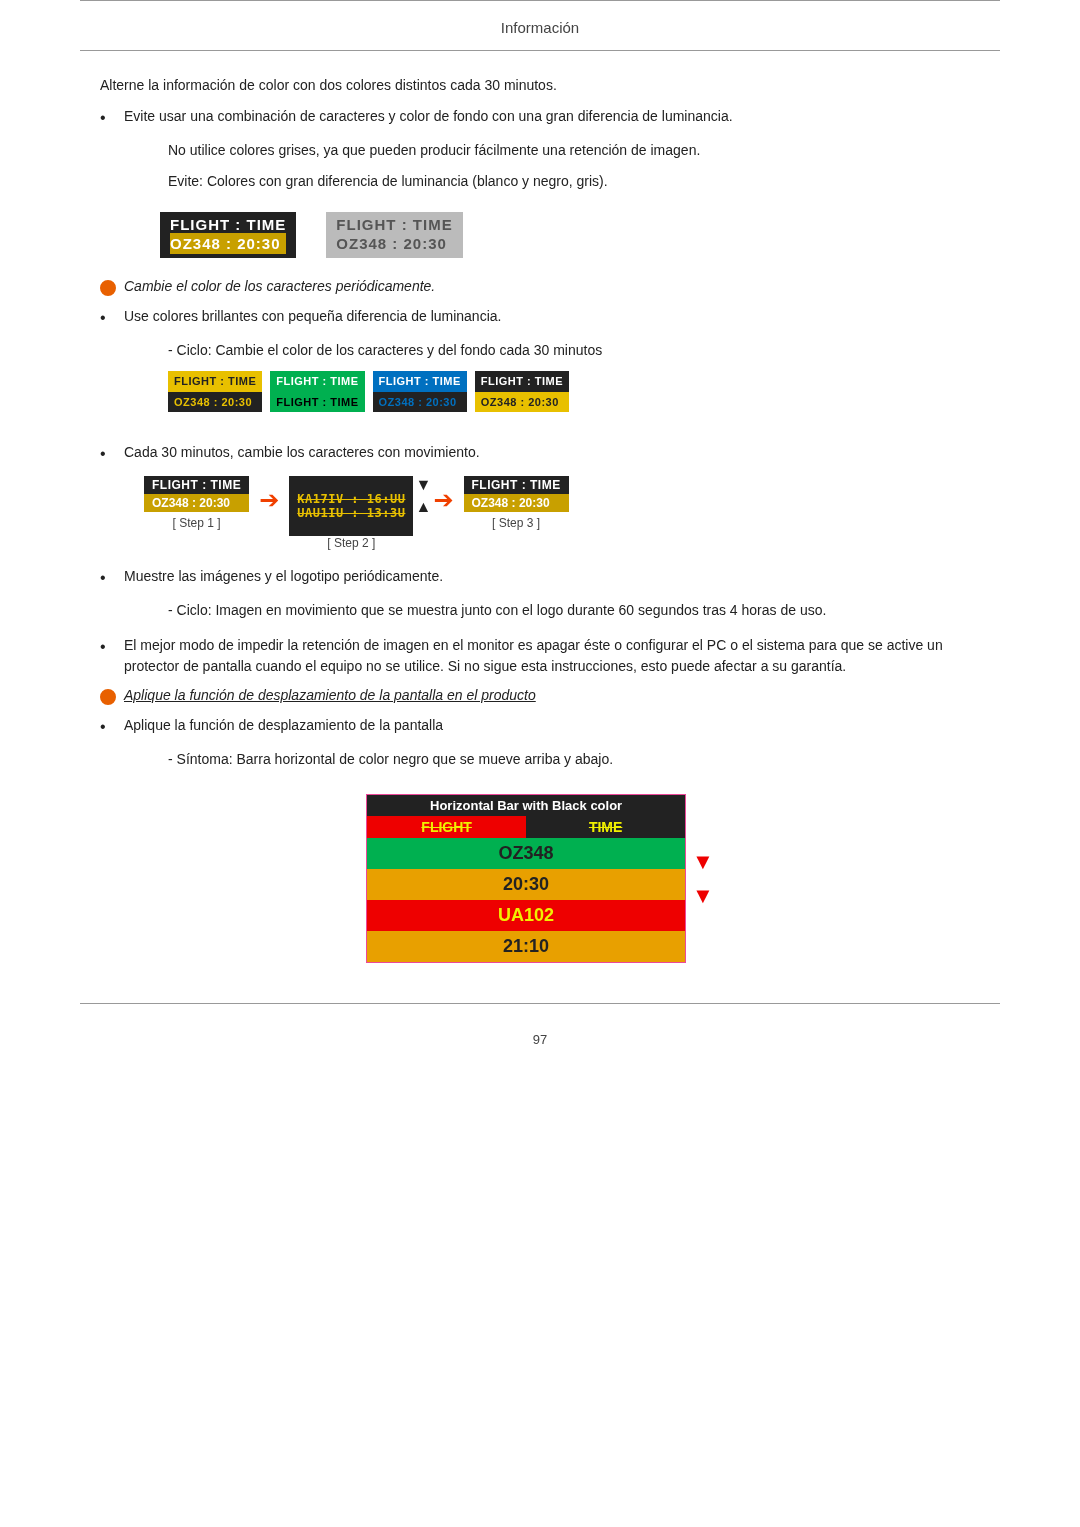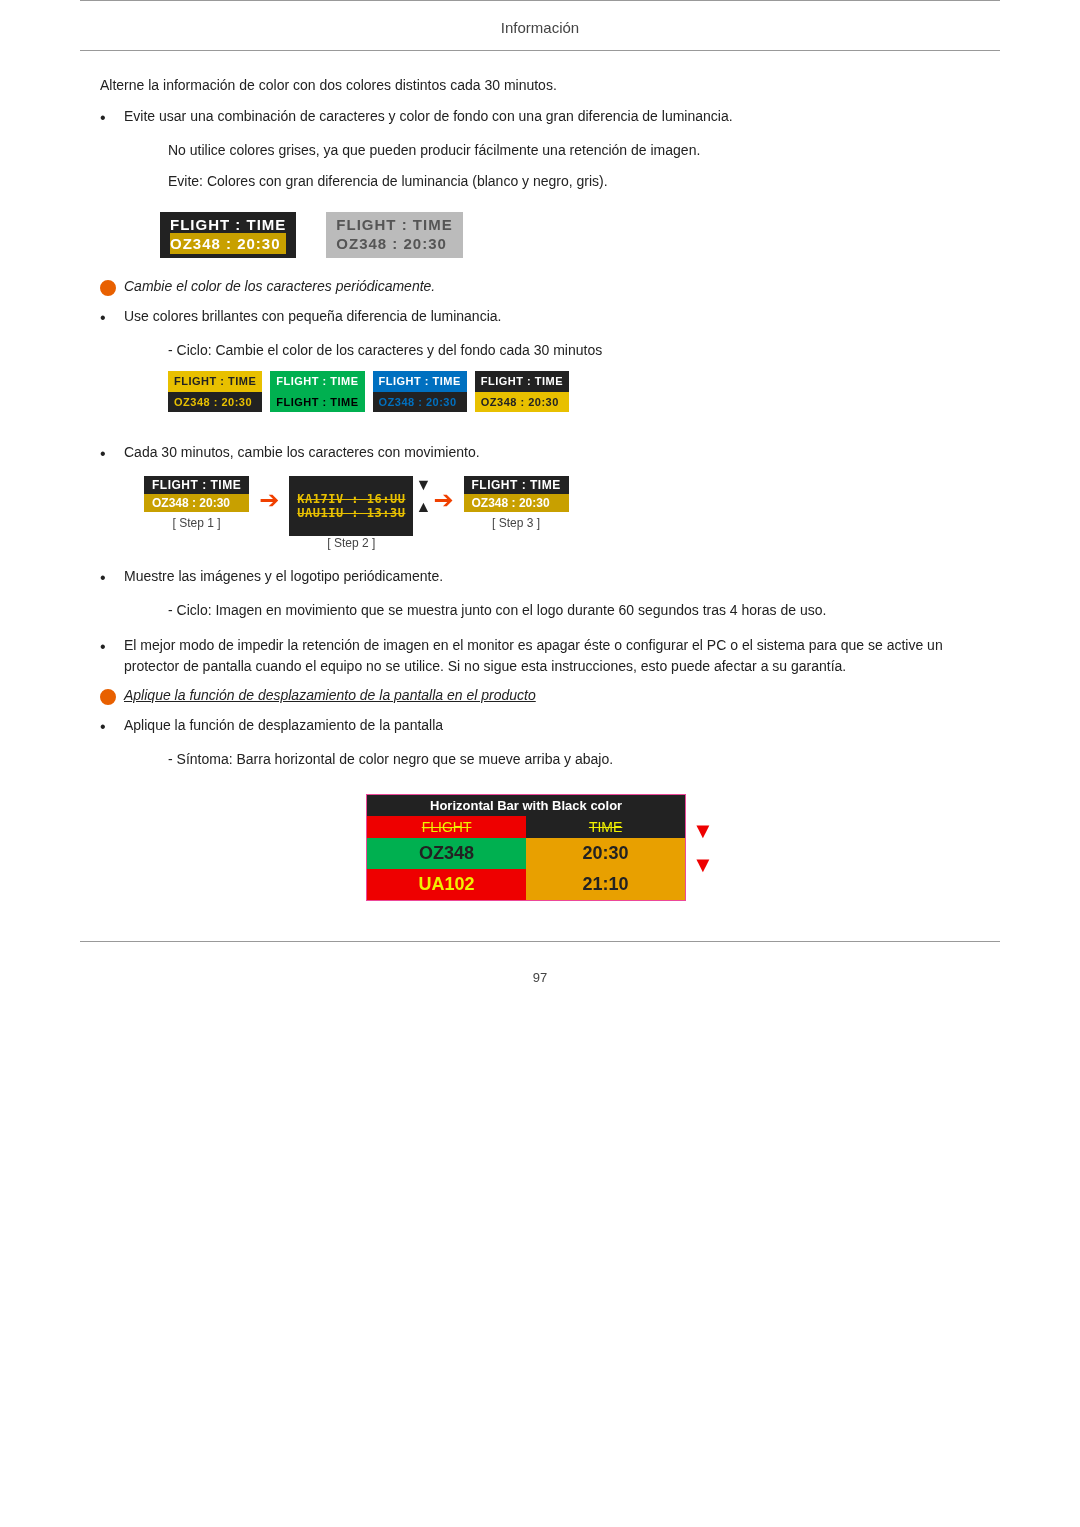--- a/index.html
+++ b/index.html
@@ -246,36 +246,37 @@
       font-size: 13px;
       font-weight: bold;
       padding: 3px 0;
     }
     .ld-col-headers {
       display: flex;
     }
     .ld-col-header {
       flex: 1;
       text-align: center;
-      font-weight: normal;
+      font-weight: bold;
       font-size: 14px;
       padding: 3px 8px;
     }
     .ldc-flight {
       background: #e00;
       color: #f0f000;
       text-decoration: line-through;
     }
     .ldc-time {
       background: #222;
       color: #f0f000;
       text-decoration: line-through;
     }
     .ld-row {
       display: flex;
+      flex-direction: column;
     }
     .ld-cell {
       flex: 1;
       text-align: center;
       font-weight: bold;
       font-size: 18px;
       padding: 5px 0;
     }
     .ldc-oz {
       background: #00b050;

